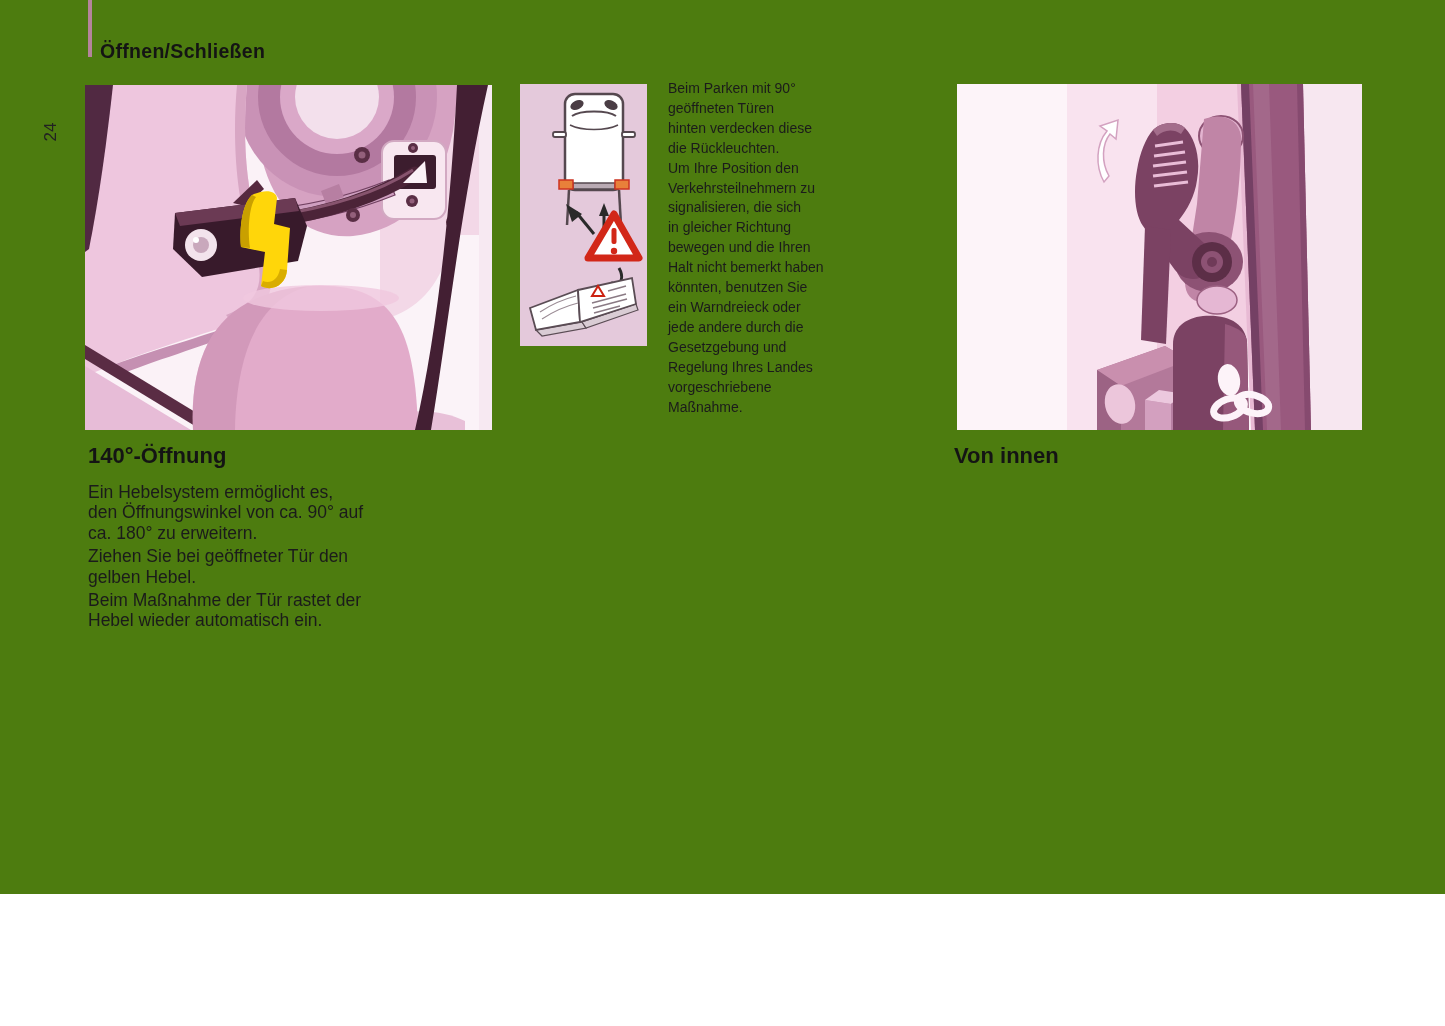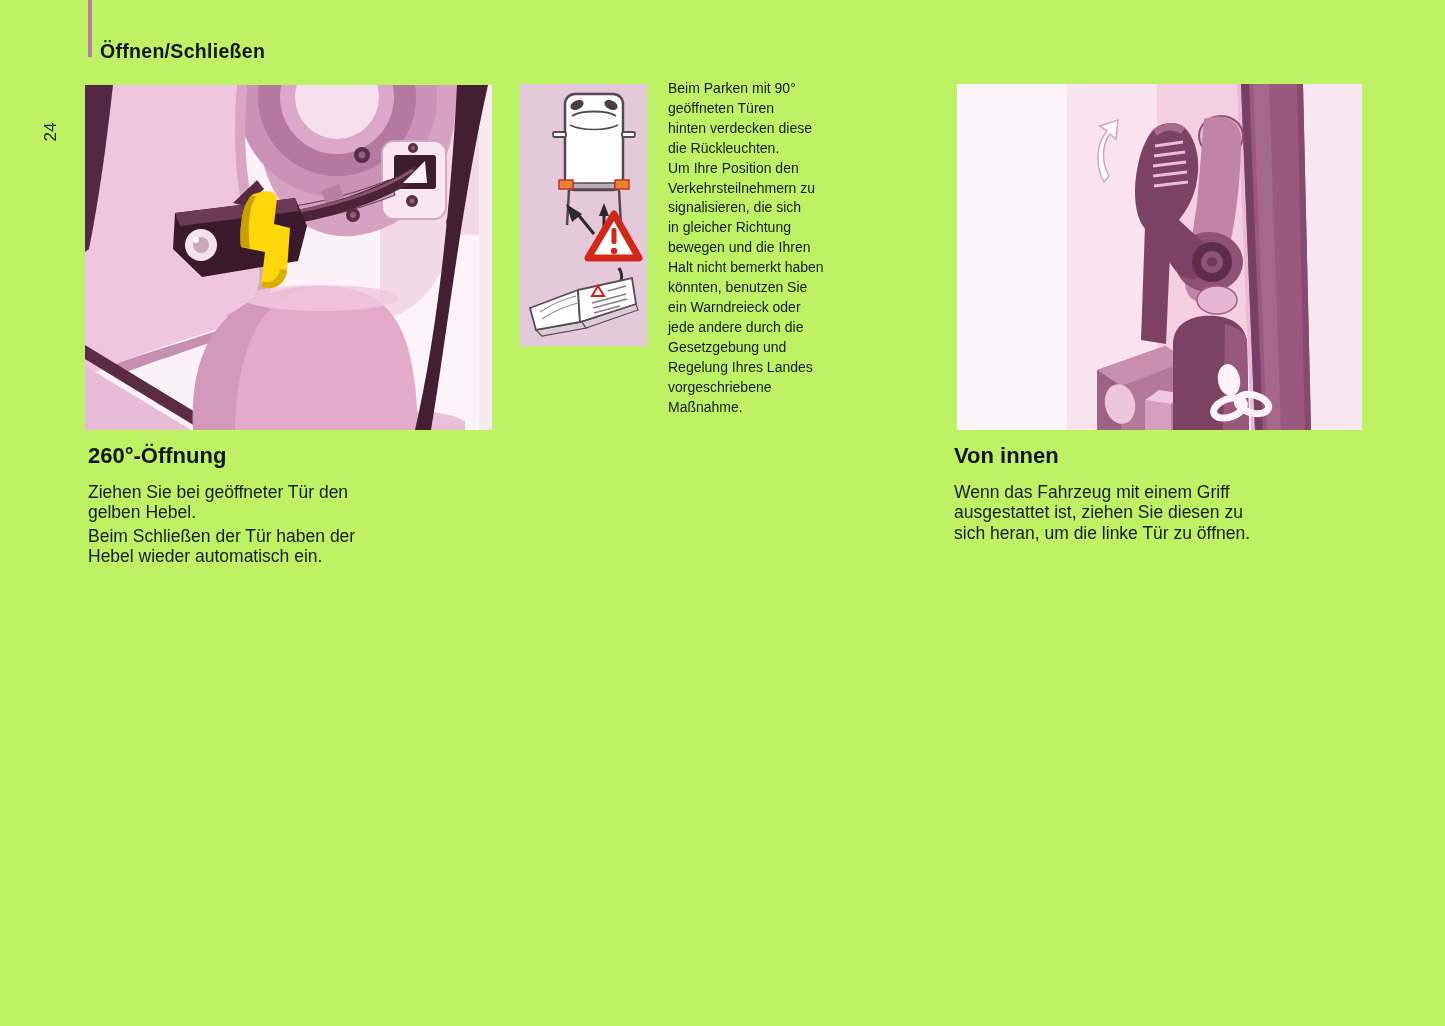--- a/index.html
+++ b/index.html
@@ -1,17 +1,17 @@
 <!DOCTYPE html>
 <html><head>
 <meta charset="utf-8">
 <style>
   html,body{margin:0;padding:0;background:#ffffff;}
   .page{
-    position:relative;width:1445px;height:1026px;background:#bef264;
+    position:relative;width:1445px;height:894px;background:#4d7c0f;
     font-family:"Liberation Sans","DejaVu Sans",sans-serif;color:#1b1b1b;overflow:hidden;
   }
   .accent-line{position:absolute;left:88px;top:0;width:4px;height:57px;background:#b5849c;}
   .page-header{
     position:absolute;left:100px;top:40px;margin:0;
     font-size:19.5px;font-weight:bold;letter-spacing:.3px;color:#141414;
   }
   .page-number{
     position:absolute;left:30px;top:112px;width:42px;height:40px;
     display:flex;align-items:center;justify-content:center;
@@ -226,28 +226,26 @@
           <path d="M216,260 C216,244 228,234 246,232 C272,230 288,240 290,258 L292,346 L216,346 Z" fill="#7b4263"></path>
           <path d="M268,240 C282,244 290,250 290,258 L292,346 L266,346 Z" fill="#96587b"></path>
           <ellipse cx="272" cy="296" rx="11" ry="16" fill="#fdf3f9" transform="rotate(-10 272 296)"></ellipse>
           <ellipse cx="272" cy="324" rx="16" ry="9" fill="none" stroke="#fdf3f9" stroke-width="7" transform="rotate(-20 272 324)"></ellipse>
           <ellipse cx="296" cy="320" rx="16" ry="9" fill="none" stroke="#fdf3f9" stroke-width="7" transform="rotate(15 296 320)"></ellipse>
         </g>
       </g>
     </svg>
   </figure>
 
-  <h2 class="sec-heading left">260°-Öffnung</h2>
+  <h2 class="sec-heading left">140°-Öffnung</h2>
   <div class="sec-body left">
+    <p>Ein Hebelsystem ermöglicht es,
+den Öffnungswinkel von ca. 90° auf
+ca. 180° zu erweitern.</p>
     <p>Ziehen Sie bei geöffneter Tür den
 gelben Hebel.</p>
-    <p>Beim Schließen der Tür haben der
+    <p>Beim Maßnahme der Tür rastet der
 Hebel wieder automatisch ein.</p>
   </div>
 
   <h2 class="sec-heading right">Von innen</h2>
-  <div class="sec-body right">
-    <p>Wenn das Fahrzeug mit einem Griff
-ausgestattet ist, ziehen Sie diesen zu
-sich heran, um die linke Tür zu öffnen.</p>
-  </div>
 
 </div>
 
 </body></html>

